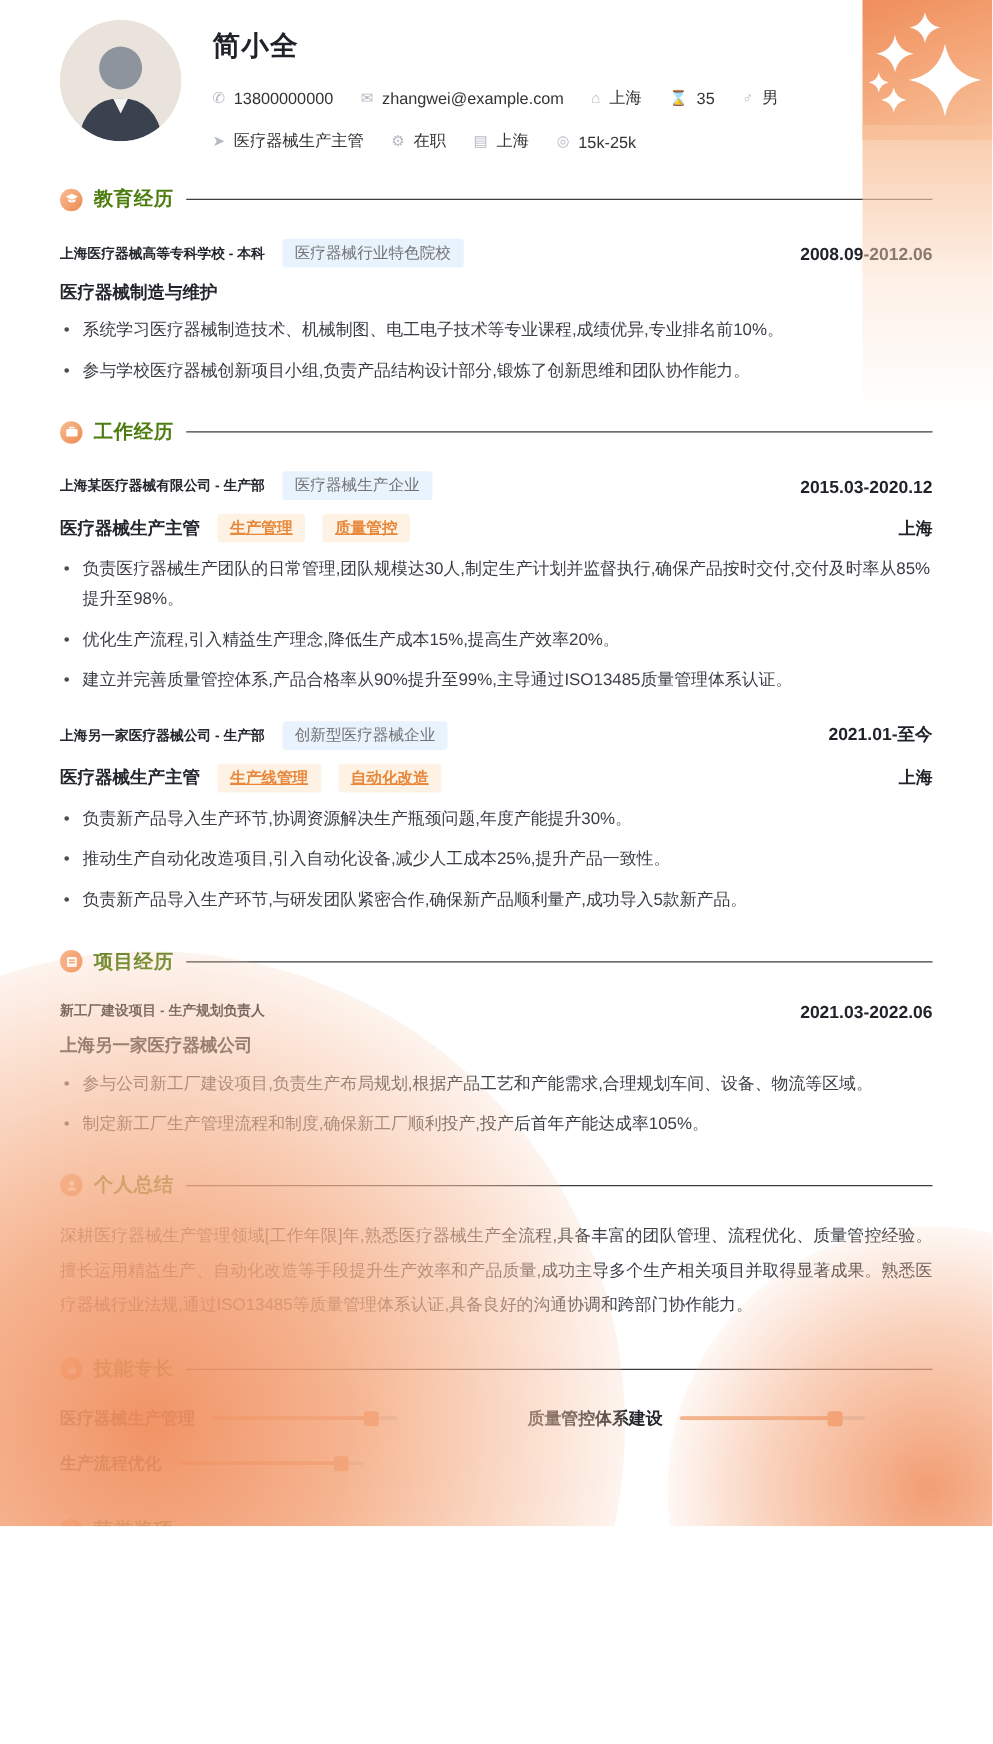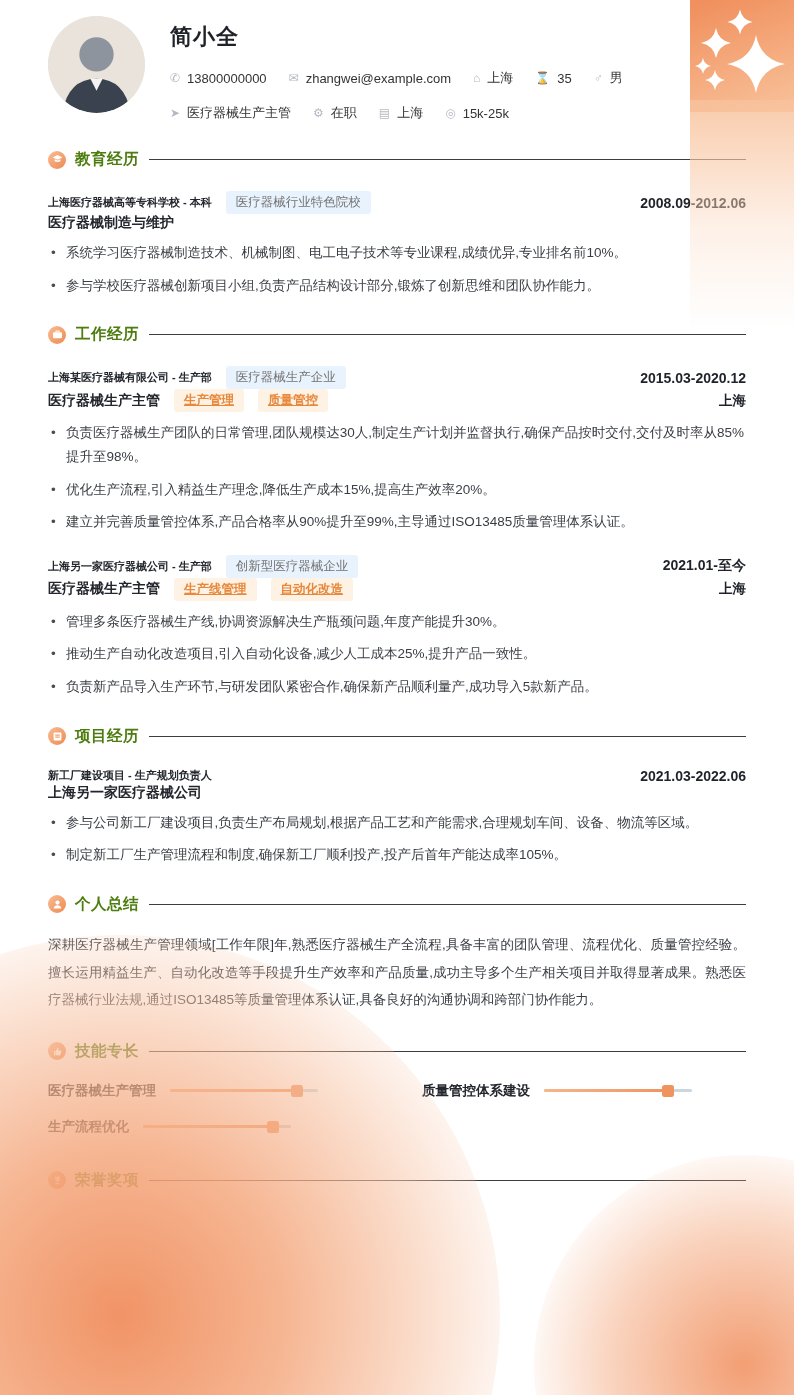--- a/index.html
+++ b/index.html
@@ -1,18 +1,18 @@
 <!DOCTYPE html>
 <html><head>
 <meta charset="utf-8">
 <style>
   * { margin:0; padding:0; box-sizing:border-box; }
   html,body { background:#ffffff; }
   body { font-family:"Liberation Sans","DejaVu Sans",sans-serif; }
-  .page { position:relative; width:794px; height:1395px; background:#fff; overflow:hidden; margin:0 auto; }
+  .page { position:relative; width:794px; height:1221px; background:#fff; overflow:hidden; margin:0 auto; }
   .content { position:relative; z-index:1; padding:0 48px; }
 
   
   .deco { position:absolute; pointer-events:none; z-index:3; }
   .deco-tr-block { right:0; top:0; width:104px; height:112px;
     background:linear-gradient(160deg,#f0905e 5%,#f5ab7e 55%,#f8c29c 100%); }
   .deco-tr-fade { right:0; top:100px; width:104px; height:230px;
     background:linear-gradient(180deg,rgba(248,194,156,0.85) 0%,rgba(251,219,196,0.4) 55%,rgba(255,255,255,0) 100%); }
   .deco-bl { left:-260px; bottom:-300px; width:760px; height:760px; border-radius:50%;
     background:radial-gradient(circle, rgba(240,142,94,0.95) 0%, rgba(244,168,126,0.85) 30%, rgba(248,199,170,0.55) 58%, rgba(255,255,255,0) 78%); }
@@ -35,21 +35,21 @@
   .sec-icon { width:18px; height:18px; border-radius:50%; flex:0 0 auto;
     background:linear-gradient(135deg,#f8bd95 0%,#ee8a50 100%);
     display:flex; align-items:center; justify-content:center; }
   .sec-icon svg { display:block; }
   .sec-title { font-size:15.5px; font-weight:bold; color:#4d7c0f; margin:0 10px 0 9px; letter-spacing:0.5px; white-space:nowrap; }
   .sec-line { flex:1; height:1px; background:#3d3d3d; }
 
   .entry-head { display:flex; align-items:center; margin-top:21px; }
   .entry-title { font-size:11px; font-weight:bold; color:#23272d; }
   .entry-date { margin-left:auto; font-size:14px; font-weight:bold; color:#1f2329; white-space:nowrap; }
-  .entry-sub { display:flex; align-items:center; margin-top:0; }
+  .entry-sub { display:flex; align-items:center; margin-top:11px; }
   .entry-role { font-size:14px; font-weight:bold; color:#23272d; }
   .entry-loc { margin-left:auto; font-size:13.5px; font-weight:bold; color:#1f2329; }
   .tag-blue { background:#e9f3fd; color:#737373; font-size:12.5px; padding:3px 10px; border-radius:3px; margin-left:14px; white-space:nowrap; }
   .tag-orange { background:#fdf2e3; color:#e8883c; font-size:12.5px; font-weight:bold; padding:3px 10px; border-radius:3px; margin-left:14px; white-space:nowrap;text-decoration:underline; }
   .bullets { list-style:none; margin-top:7px; }
   .bullets li { position:relative; padding-left:18px; margin-top:9px; font-size:13.5px; color:#3a3e44; line-height:1.75; }
   .bullets li::before { content:"•"; position:absolute; left:3px; top:0; color:#4a4e54; }
 
   .summary-text { margin-top:16px; font-size:13.5px; color:#3a3e44; line-height:2.05; text-align:justify; }
 
@@ -207,21 +207,21 @@
           <span class="tag-blue">创新型医疗器械企业</span>
           <span class="entry-date">2021.01-至今</span>
         </div>
         <div class="entry-sub">
           <span class="entry-role">医疗器械生产主管</span>
           <span class="tag-orange">生产线管理</span>
           <span class="tag-orange">自动化改造</span>
           <span class="entry-loc">上海</span>
         </div>
         <ul class="bullets">
-          <li>管理多条医疗器械生产线,协调资源解决生产瓶颈问题,年度产能提升30%。</li>
+          <li>负责新产品导入生产环节,协调资源解决生产瓶颈问题,年度产能提升30%。</li>
           <li>推动生产自动化改造项目,引入自动化设备,减少人工成本25%,提升产品一致性。</li>
           <li>负责新产品导入生产环节,与研发团队紧密合作,确保新产品顺利量产,成功导入5款新产品。</li>
         </ul>
       </div>
     </div>
 
     <div class="section">
       <div class="sec-head">
         <span class="sec-icon">
           <svg width="11" height="11" viewBox="0 0 11 11">

